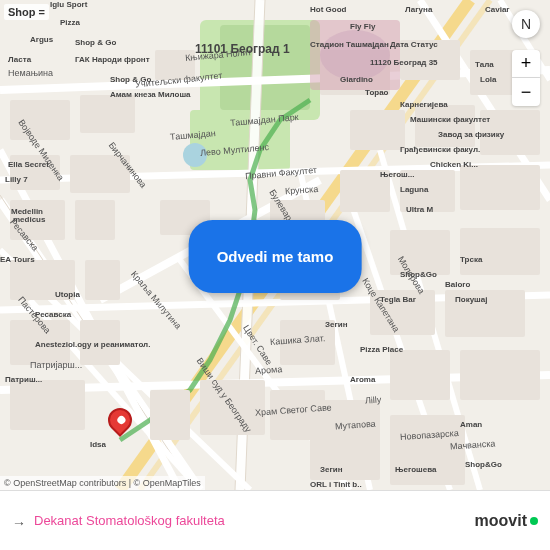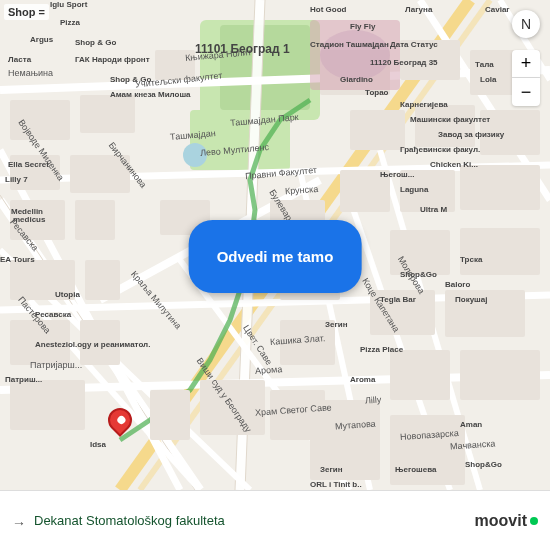--- a/index.html
+++ b/index.html
@@ -122,21 +122,21 @@
     }
 
     .arrow-icon {
       color: #555;
       font-size: 14px;
       flex-shrink: 0;
     }
 
     .location-to {
       font-size: 13px;
-      color: #14532d;
+      color: #ec4899;
       font-weight: 500;
       flex-shrink: 0;
     }
 
     .spacer { flex: 1; }
 
     .moovit-logo {
       display: flex;
       align-items: center;
       gap: 2px;
@@ -362,21 +362,21 @@
   <div class="place-label" style="top:40px; left:310px;">Стадион Ташмајдан</div>
   <div class="place-label" style="top:75px; left:340px;">Giardino</div>
   <div class="place-label" style="top:88px; left:365px;">Торао</div>
   <div class="place-label" style="top:100px; left:400px;">Карнегијева</div>
   <div class="place-label" style="top:115px; left:410px;">Машински факултет</div>
   <div class="place-label" style="top:130px; left:410px;margin-left:28px;">Завод за физику</div>
   <div class="place-label" style="top:145px; left:400px;">Грађевински факул.</div>
   <div class="place-label" style="top:160px; left:430px;">Chicken Ki...</div>
   <div class="place-label" style="top:170px; left:380px;">Његош...</div>
   <div class="place-label" style="top:185px; left:400px;">Laguna</div>
-  <div class="place-label" style="top:205px; left:420px;">Ultra M</div>
+  <div class="place-label" style="top:205px; left:406px;">Ultra M</div>
   <div class="place-label" style="top:270px; left:400px;">Shop&amp;Go</div>
   <div class="place-label" style="top:280px; left:445px;">Baloro</div>
   <div class="place-label" style="top:295px; left:455px;">Покушај</div>
   <div class="place-label" style="top:255px; left:460px;">Трска</div>
   <div class="place-label" style="top:295px; left:380px;">Tegla Bar</div>
   <div class="place-label" style="top:345px; left:360px;">Pizza Place</div>
   <div class="place-label" style="top:320px; left:325px;">Зегин</div>
   <div class="place-label" style="top:375px; left:350px;">Aroma</div>
   <div class="place-label" style="top:420px; left:460px;">Aman</div>
   <div class="place-label" style="top:460px; left:465px;">Shop&amp;Go</div>
@@ -406,20 +406,21 @@
   <div class="place-label" style="top:42px; left:195px; font-size:12px;">11101 Београд 1</div>
 
   <button class="navigate-btn">Odvedi me tamo</button>
 
   <div class="marker" style="left:108px; top:408px;">
     <div class="marker-pin">
       <div class="marker-dot"></div>
     </div>
   </div>
 
+  <div class="attribution">© OpenStreetMap contributors | © OpenMapTiles</div>
 
   <div class="compass">N</div>
 
   <div class="zoom-controls">
     <button class="zoom-btn">+</button>
     <button class="zoom-btn">−</button>
   </div>
 
   <div class="shop-label">Shop =</div>
 

